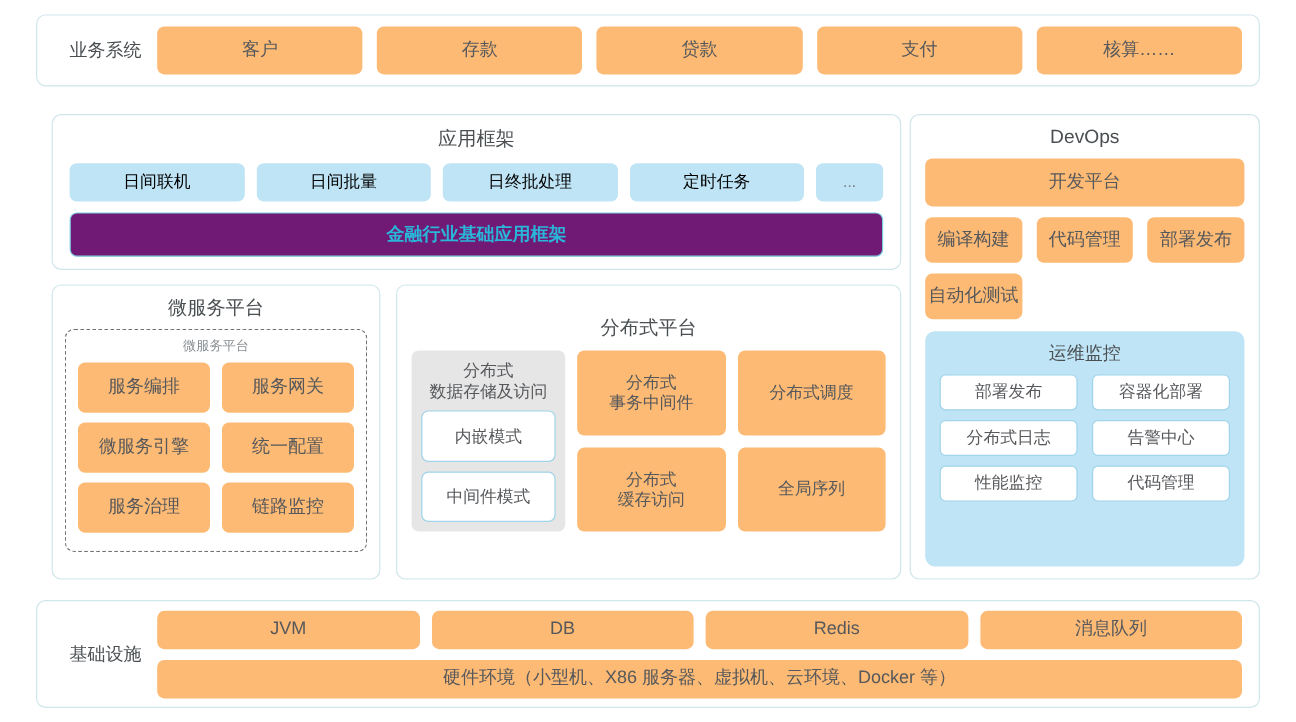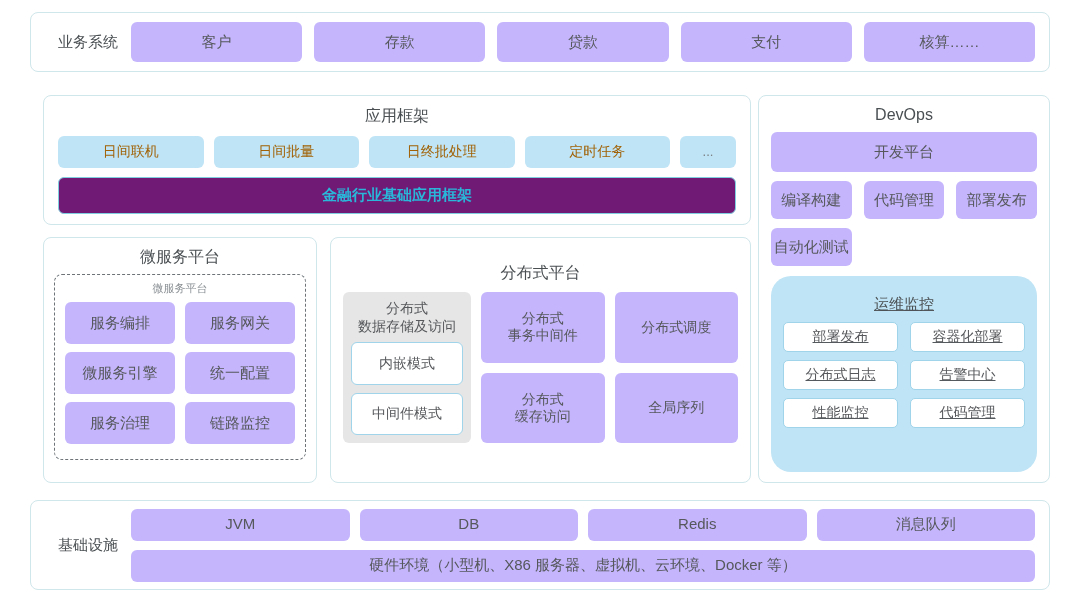--- a/index.html
+++ b/index.html
@@ -31,29 +31,29 @@
   }
 
   
   .chip {
     box-sizing: border-box;
     display: flex;
     align-items: center;
     justify-content: center;
     text-align: center;
     border-radius: 6px;
-    background: #c4b5fd;
+    background: #fdba74;
     color: #56585b;
     font-size: 15px;
     line-height: 1.22;
     white-space: pre-line;
   }
   .chip-blue {
     background: #bfe4f5;
-    color: #a16207;
+    color: #000000;
   }
   .chip-white-blue {
     background: #ffffff;
     border: 1px solid #9fd4ea;
     color: #56585b;
   }
 
   .sec-title {
     text-align: center;
     font-size: 16px;
@@ -234,23 +234,22 @@
     margin-bottom: 10px;
   }
   #devops-grid .chip {
     height: 38px;
     font-size: 15px;
   }
   #ops-monitor-box {
     box-sizing: border-box;
     flex: 1 1 auto;
     background: #bfe4f5;
-    border-radius: 20px;
-    padding: 16px 12px 10px 12px;
-    text-decoration: underline;
+    border-radius: 8px;
+    padding: 6px 12px 10px 12px;
   }
   #ops-monitor-box .ops-title {
     text-align: center;
     font-size: 15px;
     color: #4a4f52;
     margin: 3px 0 8px 0;
   }
   #ops-grid {
     display: grid;
     grid-template-columns: 1fr 1fr;

